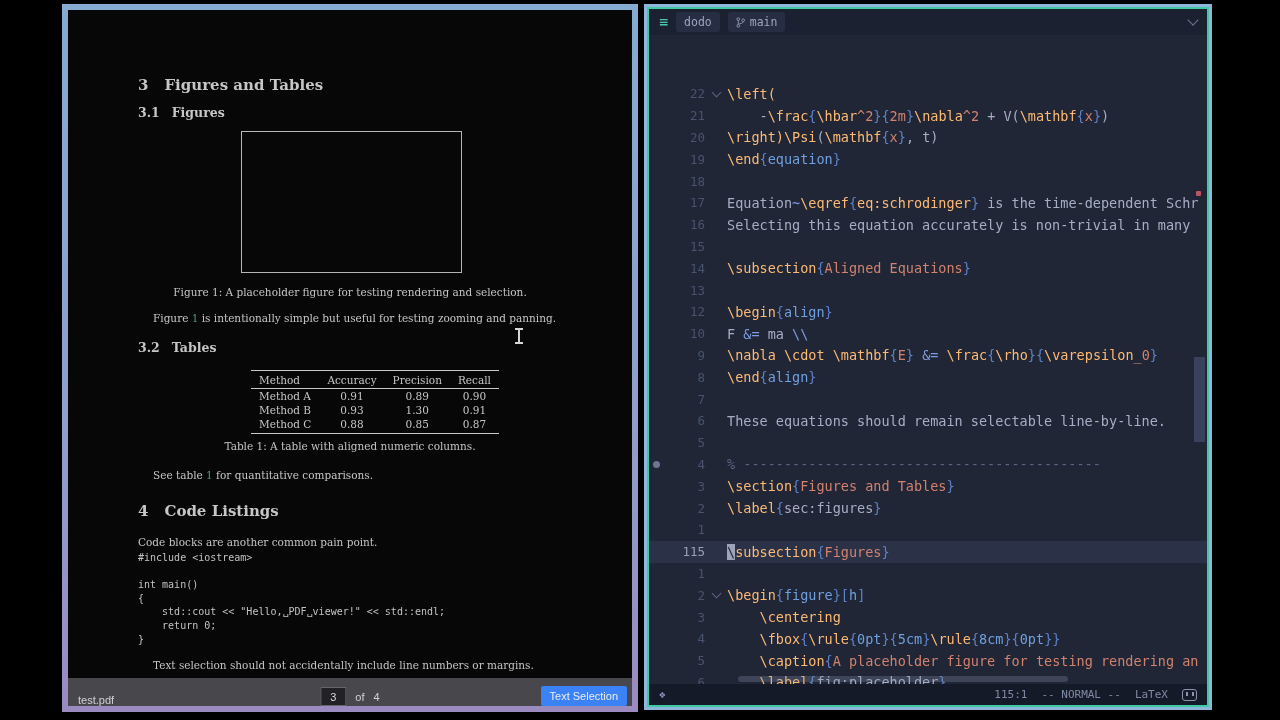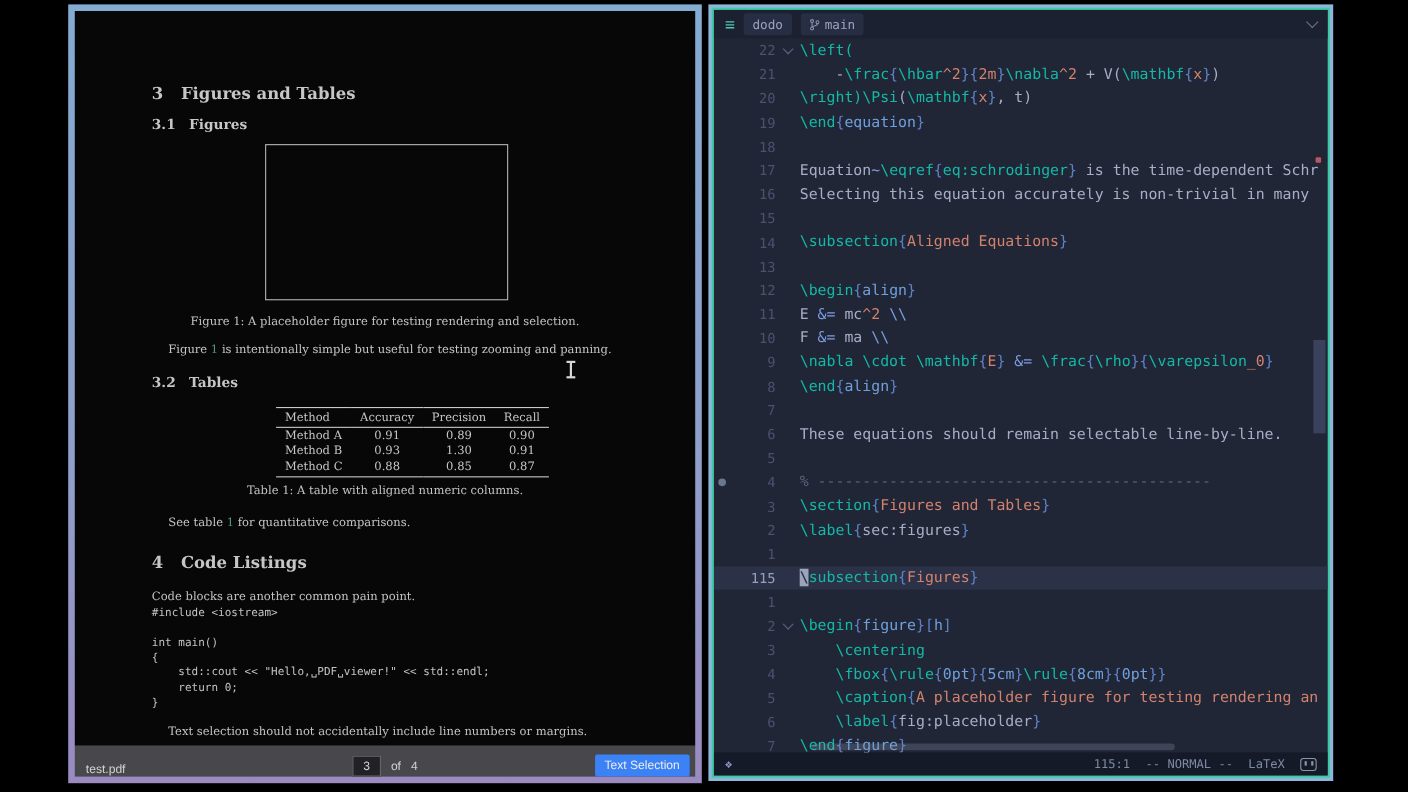--- a/index.html
+++ b/index.html
@@ -52,32 +52,32 @@
   .editor-inner{position:relative;width:100%;height:100%;background:#202636;
     display:flex;flex-direction:column;overflow:hidden;
     font-family:"DejaVu Sans Mono",monospace;}
   .ed-topbar{height:26px;background:#1b2130;display:flex;align-items:center;gap:8px;
     padding:0 10px;flex:none;}
   .burger{color:#4cc4ae;font-size:15px;line-height:1;}
   .chip{background:#272e43;color:#9aa4bf;font-size:11.5px;padding:3px 8px;border-radius:3px;
     display:flex;align-items:center;gap:5px;font-family:"DejaVu Sans Mono",monospace;}
   .tb-chev{margin-left:auto;width:7px;height:7px;border-right:1.6px solid #6b7590;
     border-bottom:1.6px solid #6b7590;transform:rotate(45deg);margin-top:-4px;}
-  .ed-code{flex:1;overflow:hidden;position:relative;}
+  .ed-code{flex:1;overflow:hidden;position:relative;margin-top:48px;}
   .row{display:flex;height:21.8px;align-items:center;white-space:pre;}
   .row.cur{background:#2b3248;}
   .mark{width:14px;flex:none;display:flex;justify-content:center;}
   .dot{width:7px;height:7px;border-radius:50%;background:#6c7691;}
   .lnum{width:42px;flex:none;text-align:right;color:#49536e;font-size:12.5px;}
   .row.cur .lnum{color:#97a0b8;}
   .fold{width:22px;flex:none;display:flex;justify-content:center;}
   .chev{width:6px;height:6px;border-right:1.5px solid #5b6480;border-bottom:1.5px solid #5b6480;
     transform:rotate(45deg);margin-top:-3px;}
   .codeln{font-size:13.5px;color:#a6aec6;flex:none;}
-  .def{color:#a6aec6}.cmd{color:#14b8a6}.br{color:#5d80c7}.env{color:#6fa0dd}
+  .def{color:#a6aec6}.cmd{color:#fdba74}.br{color:#5d80c7}.env{color:#6fa0dd}
   .arg{color:#d2826d}.num{color:#d2826d}.op{color:#7d9ce0}.com{color:#5a6380}
   .cursor{background:#9ba4ba;color:#1f2535;}
   .vscroll{position:absolute;right:2px;top:274px;width:11px;height:85px;background:#39415c;}
   .reddot{position:absolute;right:6px;top:108px;width:5px;height:5px;background:#bb5560;border-radius:1px;}
   .hscroll{position:absolute;left:89px;bottom:2px;width:330px;height:6px;
     background:rgba(140,150,180,.28);border-radius:3px;}
   .ed-status{height:21px;background:#151a28;display:flex;align-items:center;
     padding:0 10px;gap:14px;flex:none;font-size:11px;color:#7f8aa3;}
   .vim-diamond{color:#8c95c4;font-size:11px;}
   .status-right{margin-left:auto;display:flex;align-items:center;gap:14px;}
@@ -207,21 +207,20 @@
               <div class="row"><span class="mark"></span><span class="lnum">21</span><span class="fold"></span><span class="codeln"><span class="def">    -</span><span class="cmd">\frac</span><span class="br">{</span><span class="cmd">\hbar</span><span class="num">^2</span><span class="br">}</span><span class="br">{</span><span class="num">2m</span><span class="br">}</span><span class="cmd">\nabla</span><span class="num">^2</span><span class="def"> + V(</span><span class="cmd">\mathbf</span><span class="br">{</span><span class="num">x</span><span class="br">}</span><span class="def">)</span></span></div>
               <div class="row"><span class="mark"></span><span class="lnum">20</span><span class="fold"></span><span class="codeln"><span class="cmd">\right)</span><span class="cmd">\Psi</span><span class="def">(</span><span class="cmd">\mathbf</span><span class="br">{</span><span class="num">x</span><span class="br">}</span><span class="def">, t)</span></span></div>
               <div class="row"><span class="mark"></span><span class="lnum">19</span><span class="fold"></span><span class="codeln"><span class="cmd">\end</span><span class="br">{</span><span class="env">equation</span><span class="br">}</span></span></div>
               <div class="row"><span class="mark"></span><span class="lnum">18</span><span class="fold"></span><span class="codeln"></span></div>
               <div class="row"><span class="mark"></span><span class="lnum">17</span><span class="fold"></span><span class="codeln"><span class="def">Equation</span><span class="op">~</span><span class="cmd">\eqref</span><span class="br">{</span><span class="cmd">eq:schrodinger</span><span class="br">}</span><span class="def"> is the time-dependent Schr</span></span></div>
               <div class="row"><span class="mark"></span><span class="lnum">16</span><span class="fold"></span><span class="codeln"><span class="def">Selecting this equation accurately is non-trivial in many</span></span></div>
               <div class="row"><span class="mark"></span><span class="lnum">15</span><span class="fold"></span><span class="codeln"></span></div>
               <div class="row"><span class="mark"></span><span class="lnum">14</span><span class="fold"></span><span class="codeln"><span class="cmd">\subsection</span><span class="br">{</span><span class="arg">Aligned Equations</span><span class="br">}</span></span></div>
               <div class="row"><span class="mark"></span><span class="lnum">13</span><span class="fold"></span><span class="codeln"></span></div>
               <div class="row"><span class="mark"></span><span class="lnum">12</span><span class="fold"></span><span class="codeln"><span class="cmd">\begin</span><span class="br">{</span><span class="env">align</span><span class="br">}</span></span></div>
-              <div class="row"><span class="mark"></span><span class="lnum">11</span><span class="fold"></span><span class="codeln"><span class="def">E </span><span class="op">&amp;=</span><span class="def"> mc</span><span class="num">^2</span><span class="def"> </span><span class="op">\\</span></span></div>
               <div class="row"><span class="mark"></span><span class="lnum">10</span><span class="fold"></span><span class="codeln"><span class="def">F </span><span class="op">&amp;=</span><span class="def"> ma </span><span class="op">\\</span></span></div>
               <div class="row"><span class="mark"></span><span class="lnum">9</span><span class="fold"></span><span class="codeln"><span class="cmd">\nabla \cdot \mathbf</span><span class="br">{</span><span class="num">E</span><span class="br">}</span><span class="def"> </span><span class="op">&amp;=</span><span class="def"> </span><span class="cmd">\frac</span><span class="br">{</span><span class="cmd">\rho</span><span class="br">}</span><span class="br">{</span><span class="cmd">\varepsilon</span><span class="num">_0</span><span class="br">}</span></span></div>
               <div class="row"><span class="mark"></span><span class="lnum">8</span><span class="fold"></span><span class="codeln"><span class="cmd">\end</span><span class="br">{</span><span class="env">align</span><span class="br">}</span></span></div>
               <div class="row"><span class="mark"></span><span class="lnum">7</span><span class="fold"></span><span class="codeln"></span></div>
               <div class="row"><span class="mark"></span><span class="lnum">6</span><span class="fold"></span><span class="codeln"><span class="def">These equations should remain selectable line-by-line.</span></span></div>
               <div class="row"><span class="mark"></span><span class="lnum">5</span><span class="fold"></span><span class="codeln"></span></div>
               <div class="row"><span class="mark"><span class="dot"></span></span><span class="lnum">4</span><span class="fold"></span><span class="codeln"><span class="com">% --------------------------------------------</span></span></div>
               <div class="row"><span class="mark"></span><span class="lnum">3</span><span class="fold"></span><span class="codeln"><span class="cmd">\section</span><span class="br">{</span><span class="arg">Figures and Tables</span><span class="br">}</span></span></div>
               <div class="row"><span class="mark"></span><span class="lnum">2</span><span class="fold"></span><span class="codeln"><span class="cmd">\label</span><span class="br">{</span><span class="def">sec:figures</span><span class="br">}</span></span></div>
               <div class="row"><span class="mark"></span><span class="lnum">1</span><span class="fold"></span><span class="codeln"></span></div>

